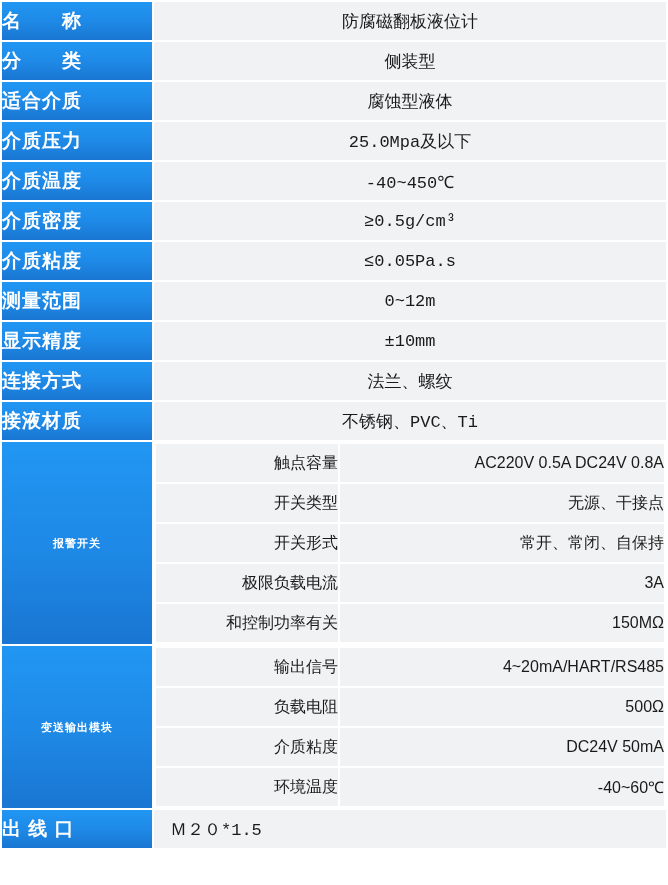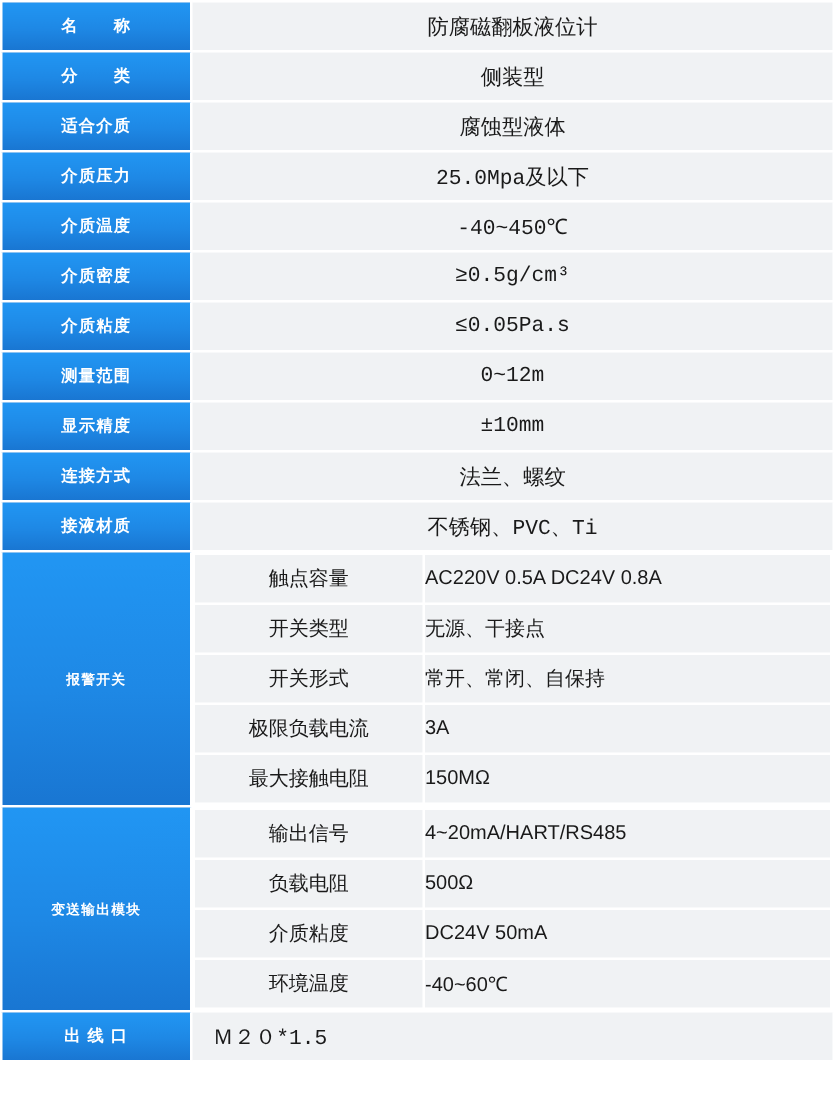--- a/index.html
+++ b/index.html
@@ -20,22 +20,22 @@
   }
   .spec-table td {
     border: 2px solid #ffffff;
     padding: 0;
     vertical-align: middle;
   }
   .label-cell {
     width: 150px;
     background: linear-gradient(180deg, #2196f3 0%, #1e88e5 55%, #1976d2 100%);
     color: #ffffff;
-    text-align: center;
-    font-size: 13px;
+    text-align: left;
+    font-size: 19px;
     font-weight: bold;
     letter-spacing: 1px;
     height: 38px;
   }
   .value-cell {
     background: #f0f2f4;
     color: #1a1a1a;
     text-align: center;
     font-size: 17px;
     height: 38px;
@@ -52,26 +52,26 @@
   }
   .sub-table td {
     border: 2px solid #ffffff;
     background: #f0f2f4;
     height: 38px;
     font-size: 16px;
     color: #1a1a1a;
   }
   .sub-key {
     width: 182px;
-    text-align: center;
+    text-align: right;
     padding-left: 18px;
     margin-left: 24px;
   }
   .sub-val {
-    text-align: left;
+    text-align: right;
     padding-left: 16px;
   }
   .group-label {
     background: linear-gradient(180deg, #2196f3 0%, #1e88e5 55%, #1976d2 100%);
     color: #ffffff;
     text-align: center;
     font-size: 11px;
     font-weight: bold;
     letter-spacing: 1px;
   }
@@ -144,21 +144,21 @@
             </tr>
             <tr>
               <td class="sub-key">开关形式</td>
               <td class="sub-val">常开、常闭、自保持</td>
             </tr>
             <tr>
               <td class="sub-key">极限负载电流</td>
               <td class="sub-val">3A</td>
             </tr>
             <tr>
-              <td class="sub-key">最大接触电阻</td>
+              <td class="sub-key">和控制功率有关</td>
               <td class="sub-val">150MΩ</td>
             </tr>
           </tbody>
         </table>
       </td>
     </tr>
 
     <tr>
       <td class="label-cell group-label">变送输出模块</td>
       <td class="nest-wrap">

